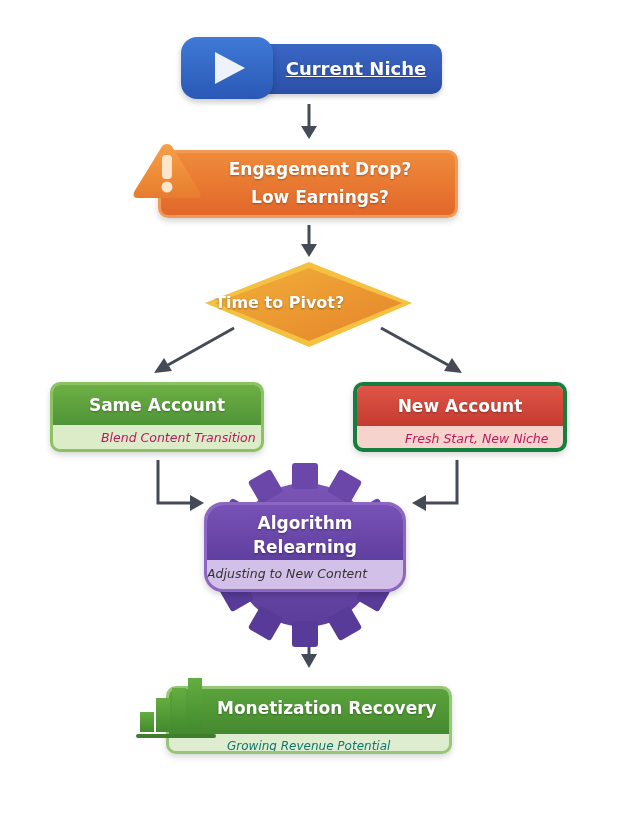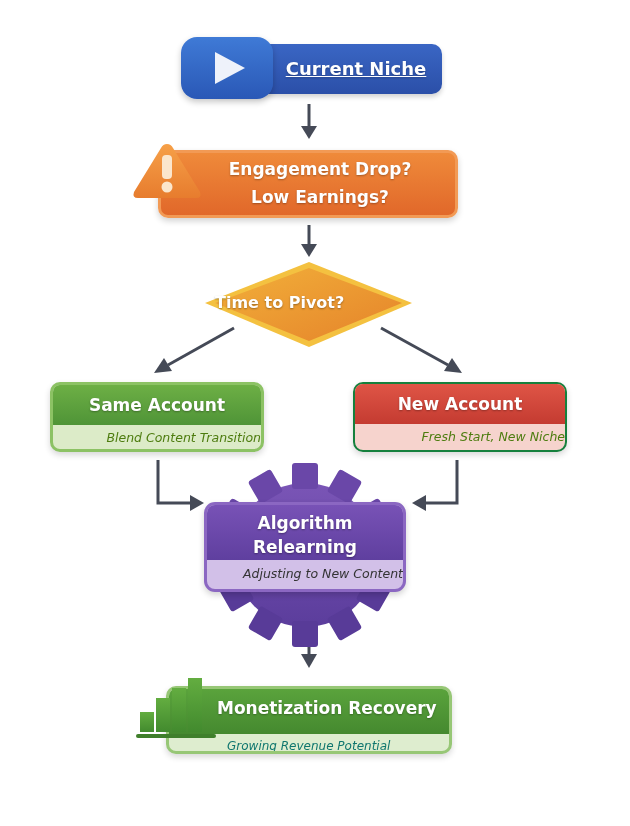--- a/index.html
+++ b/index.html
@@ -29,35 +29,35 @@
 
   
   .pivot-label { left: 215px; top: 289px; width: 190px; text-align: left; color: #fff;
     font-weight: bold; font-size: 16px; line-height: 28px; text-shadow: 0 1px 2px rgba(0,0,0,0.35); }
 
   
   .acct { width: 214px; height: 70px; border-radius: 10px; overflow: hidden; box-sizing: border-box;
     box-shadow: 0 3px 6px rgba(0,0,0,0.16); }
   .acct .top { height: 40px; line-height: 40px; text-align: center; color: #fff; font-weight: bold;
     font-size: 17px; text-shadow: 0 1px 2px rgba(0,0,0,0.3); }
-  .acct .bot { height: 30px; line-height: 26px; text-align: right; color: #4d7c0f;
-    font-style: italic; font-size: 12.5px; }
+  .acct .bot { height: 30px; line-height: 26px; text-align: left; color: #be185d;
+    font-style: italic; font-size: 12.5px; margin-left: 48px; }
   .same { left: 50px; top: 382px; border: 3px solid #8cc264; background: #dcebc8; }
   .same .top { background: linear-gradient(180deg, #6daf45 0%, #4f9437 100%); }
-  .newacc { left: 353px; top: 382px; border: 2px solid #15803d; background: #f6d3cd; }
+  .newacc { left: 353px; top: 382px; border: 4px solid #15803d; background: #f6d3cd; }
   .newacc .top { background: linear-gradient(180deg, #df5546 0%, #c43b31 100%); }
 
   
-  .algo-box { left: 204px; top: 502px; width: 202px; height: 90px; border-radius: 11px; overflow: hidden;
+  .algo-box { left: 204px; top: 502px; width: 202px; height: 90px; border-radius: 19px; overflow: hidden;
     border: 3px solid #8b67c2; box-sizing: border-box; background: #d2c0e8;
     box-shadow: 0 3px 6px rgba(0,0,0,0.18); }
   .algo-box .top { height: 55px; background: linear-gradient(180deg, #7852b6 0%, #5f3f9f 100%);
     color: #fff; font-weight: bold; font-size: 17px; line-height: 24px; text-align: center;
     padding-top: 6px; box-sizing: border-box; text-shadow: 0 1px 2px rgba(0,0,0,0.35); }
-  .algo-box .bot { height: 29px; line-height: 28px; text-align: right; color: #333;
+  .algo-box .bot { height: 29px; line-height: 28px; text-align: left; color: #333;
     font-style: italic; font-size: 12.5px; }
 
   
   .mon-box { left: 166px; top: 686px; width: 286px; height: 68px; border-radius: 10px; overflow: hidden;
     border: 3px solid #97c776; box-sizing: border-box; background: #deedcf;
     box-shadow: 0 3px 6px rgba(0,0,0,0.16); }
   .mon-box .top { height: 45px; line-height: 38px; padding-left: 48px;
     background: linear-gradient(180deg, #5aa33c 0%, #45892f 100%);
     color: #fff; font-weight: bold; font-size: 17px; text-shadow: 0 1px 2px rgba(0,0,0,0.3); }
   .mon-box .bot { height: 26px; line-height: 24px; padding-left: 58px; color: #0f766e;

